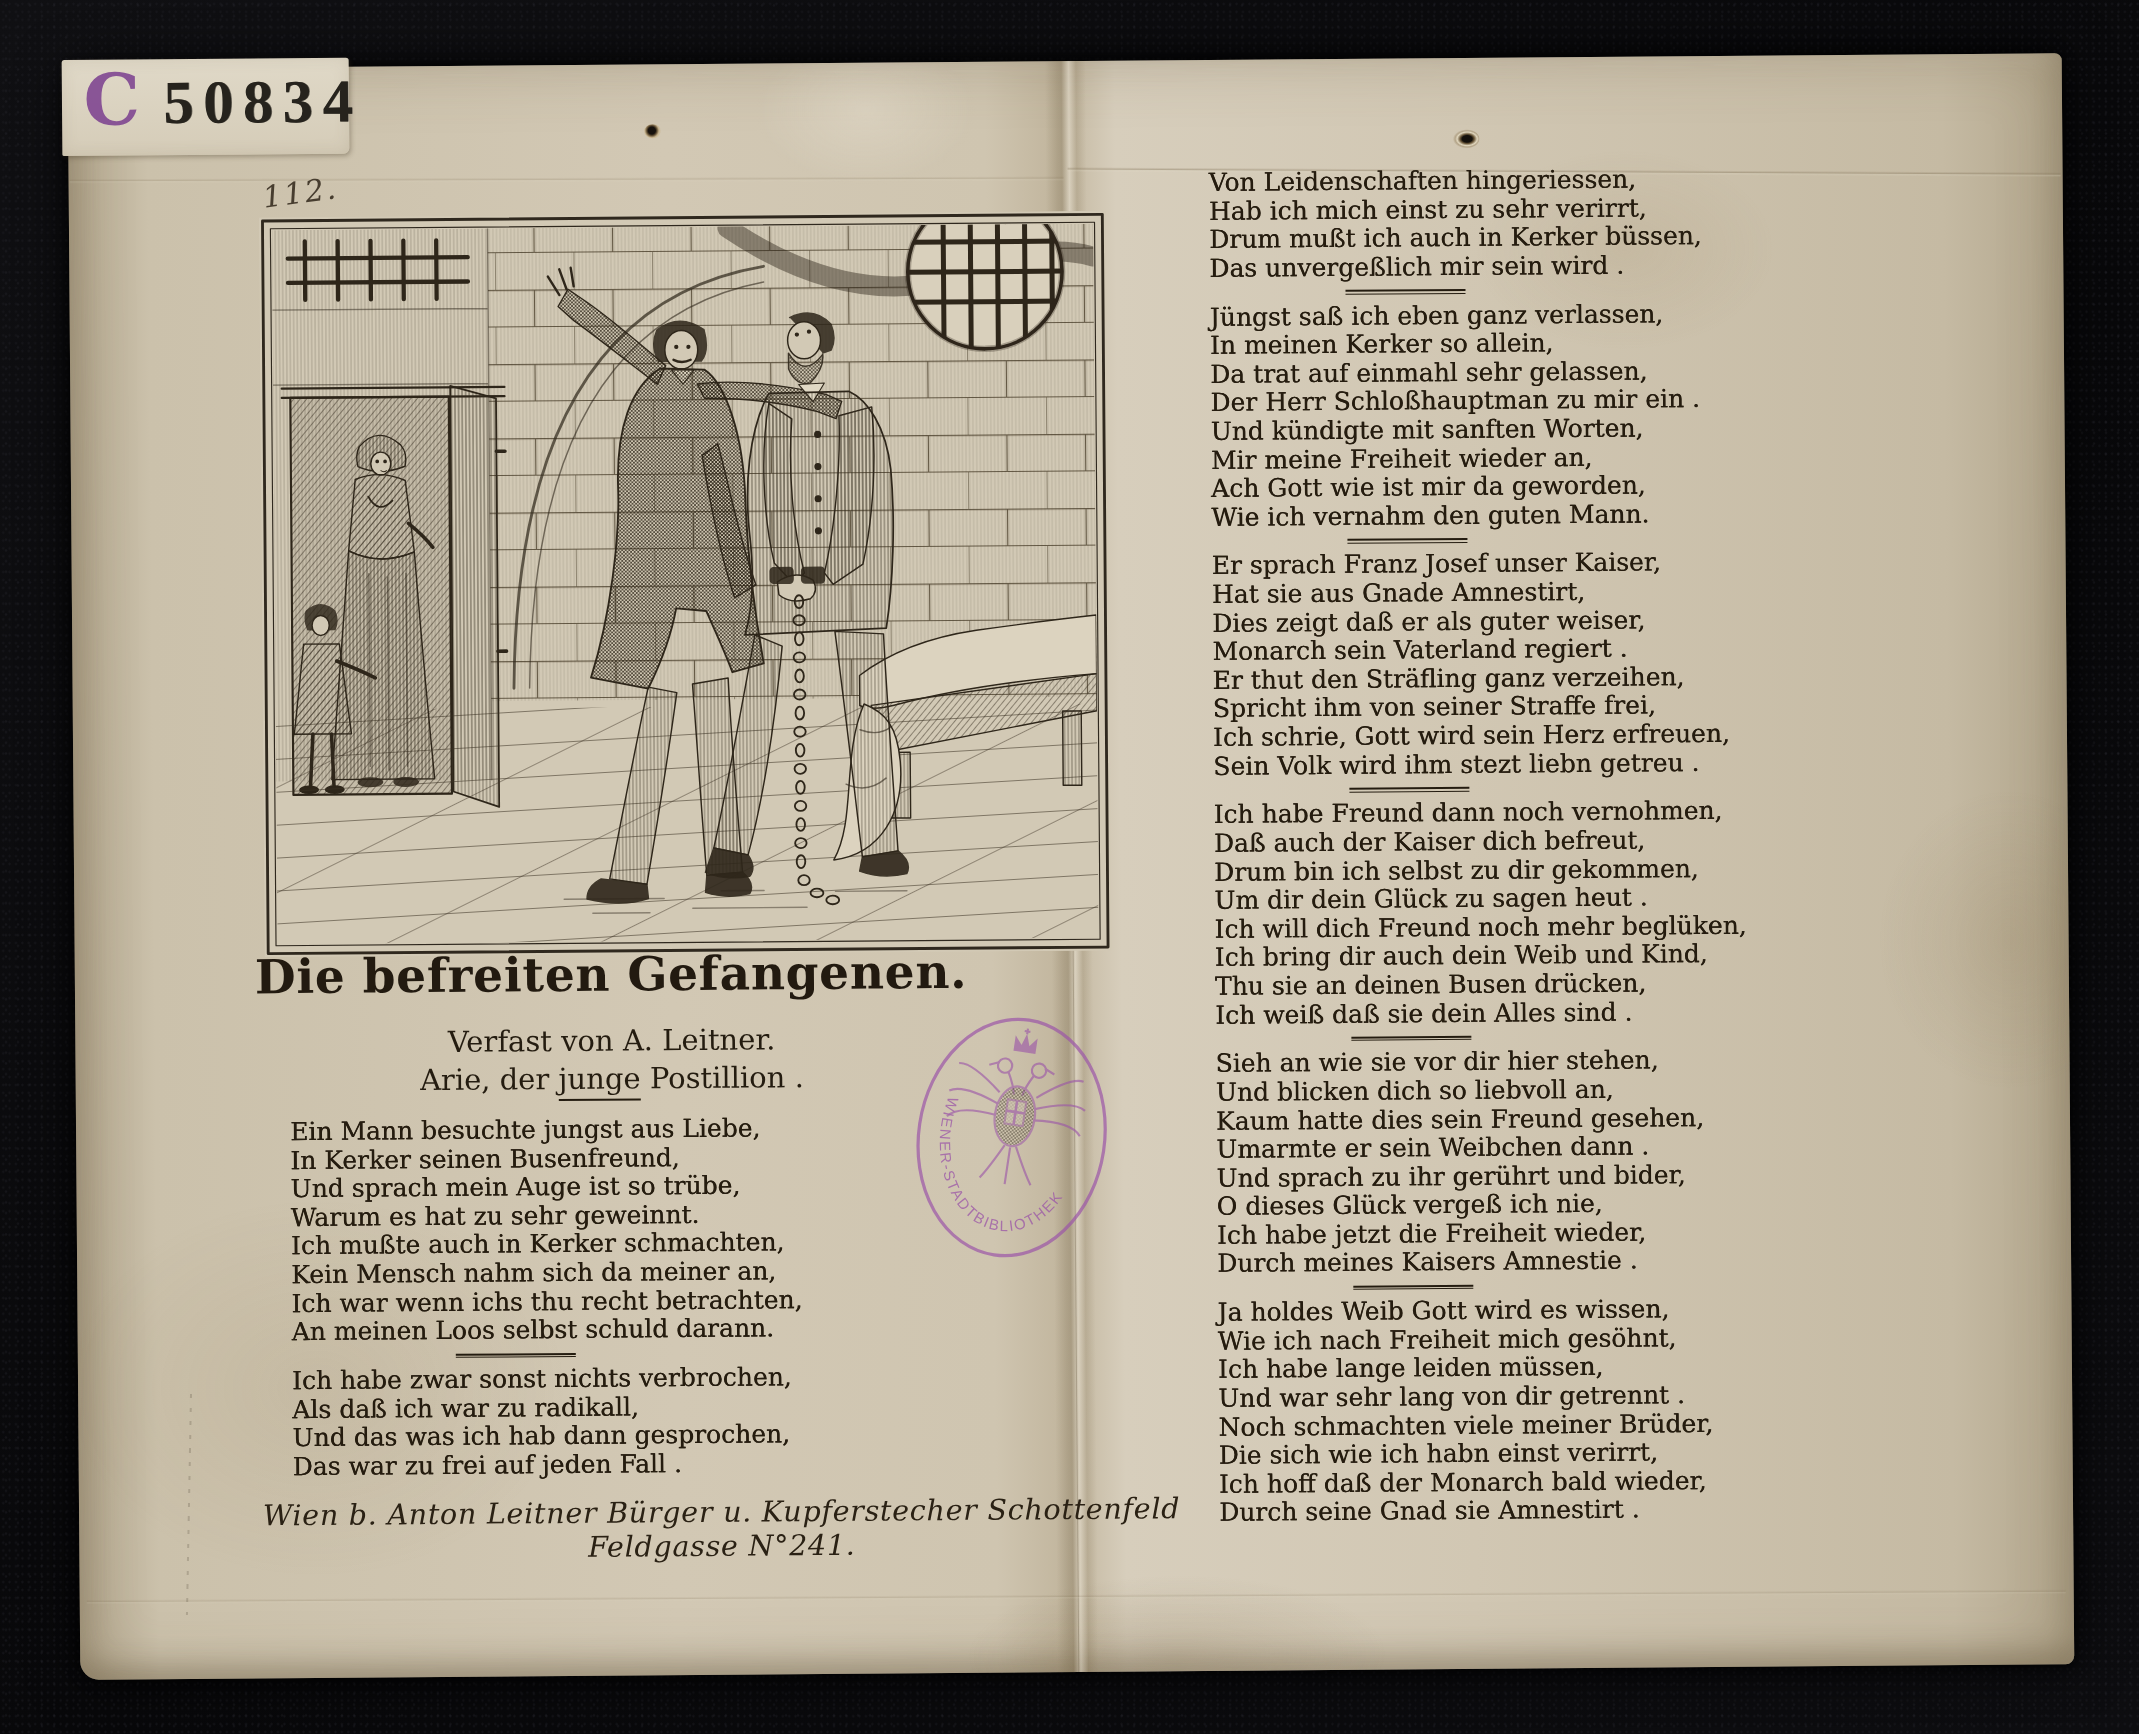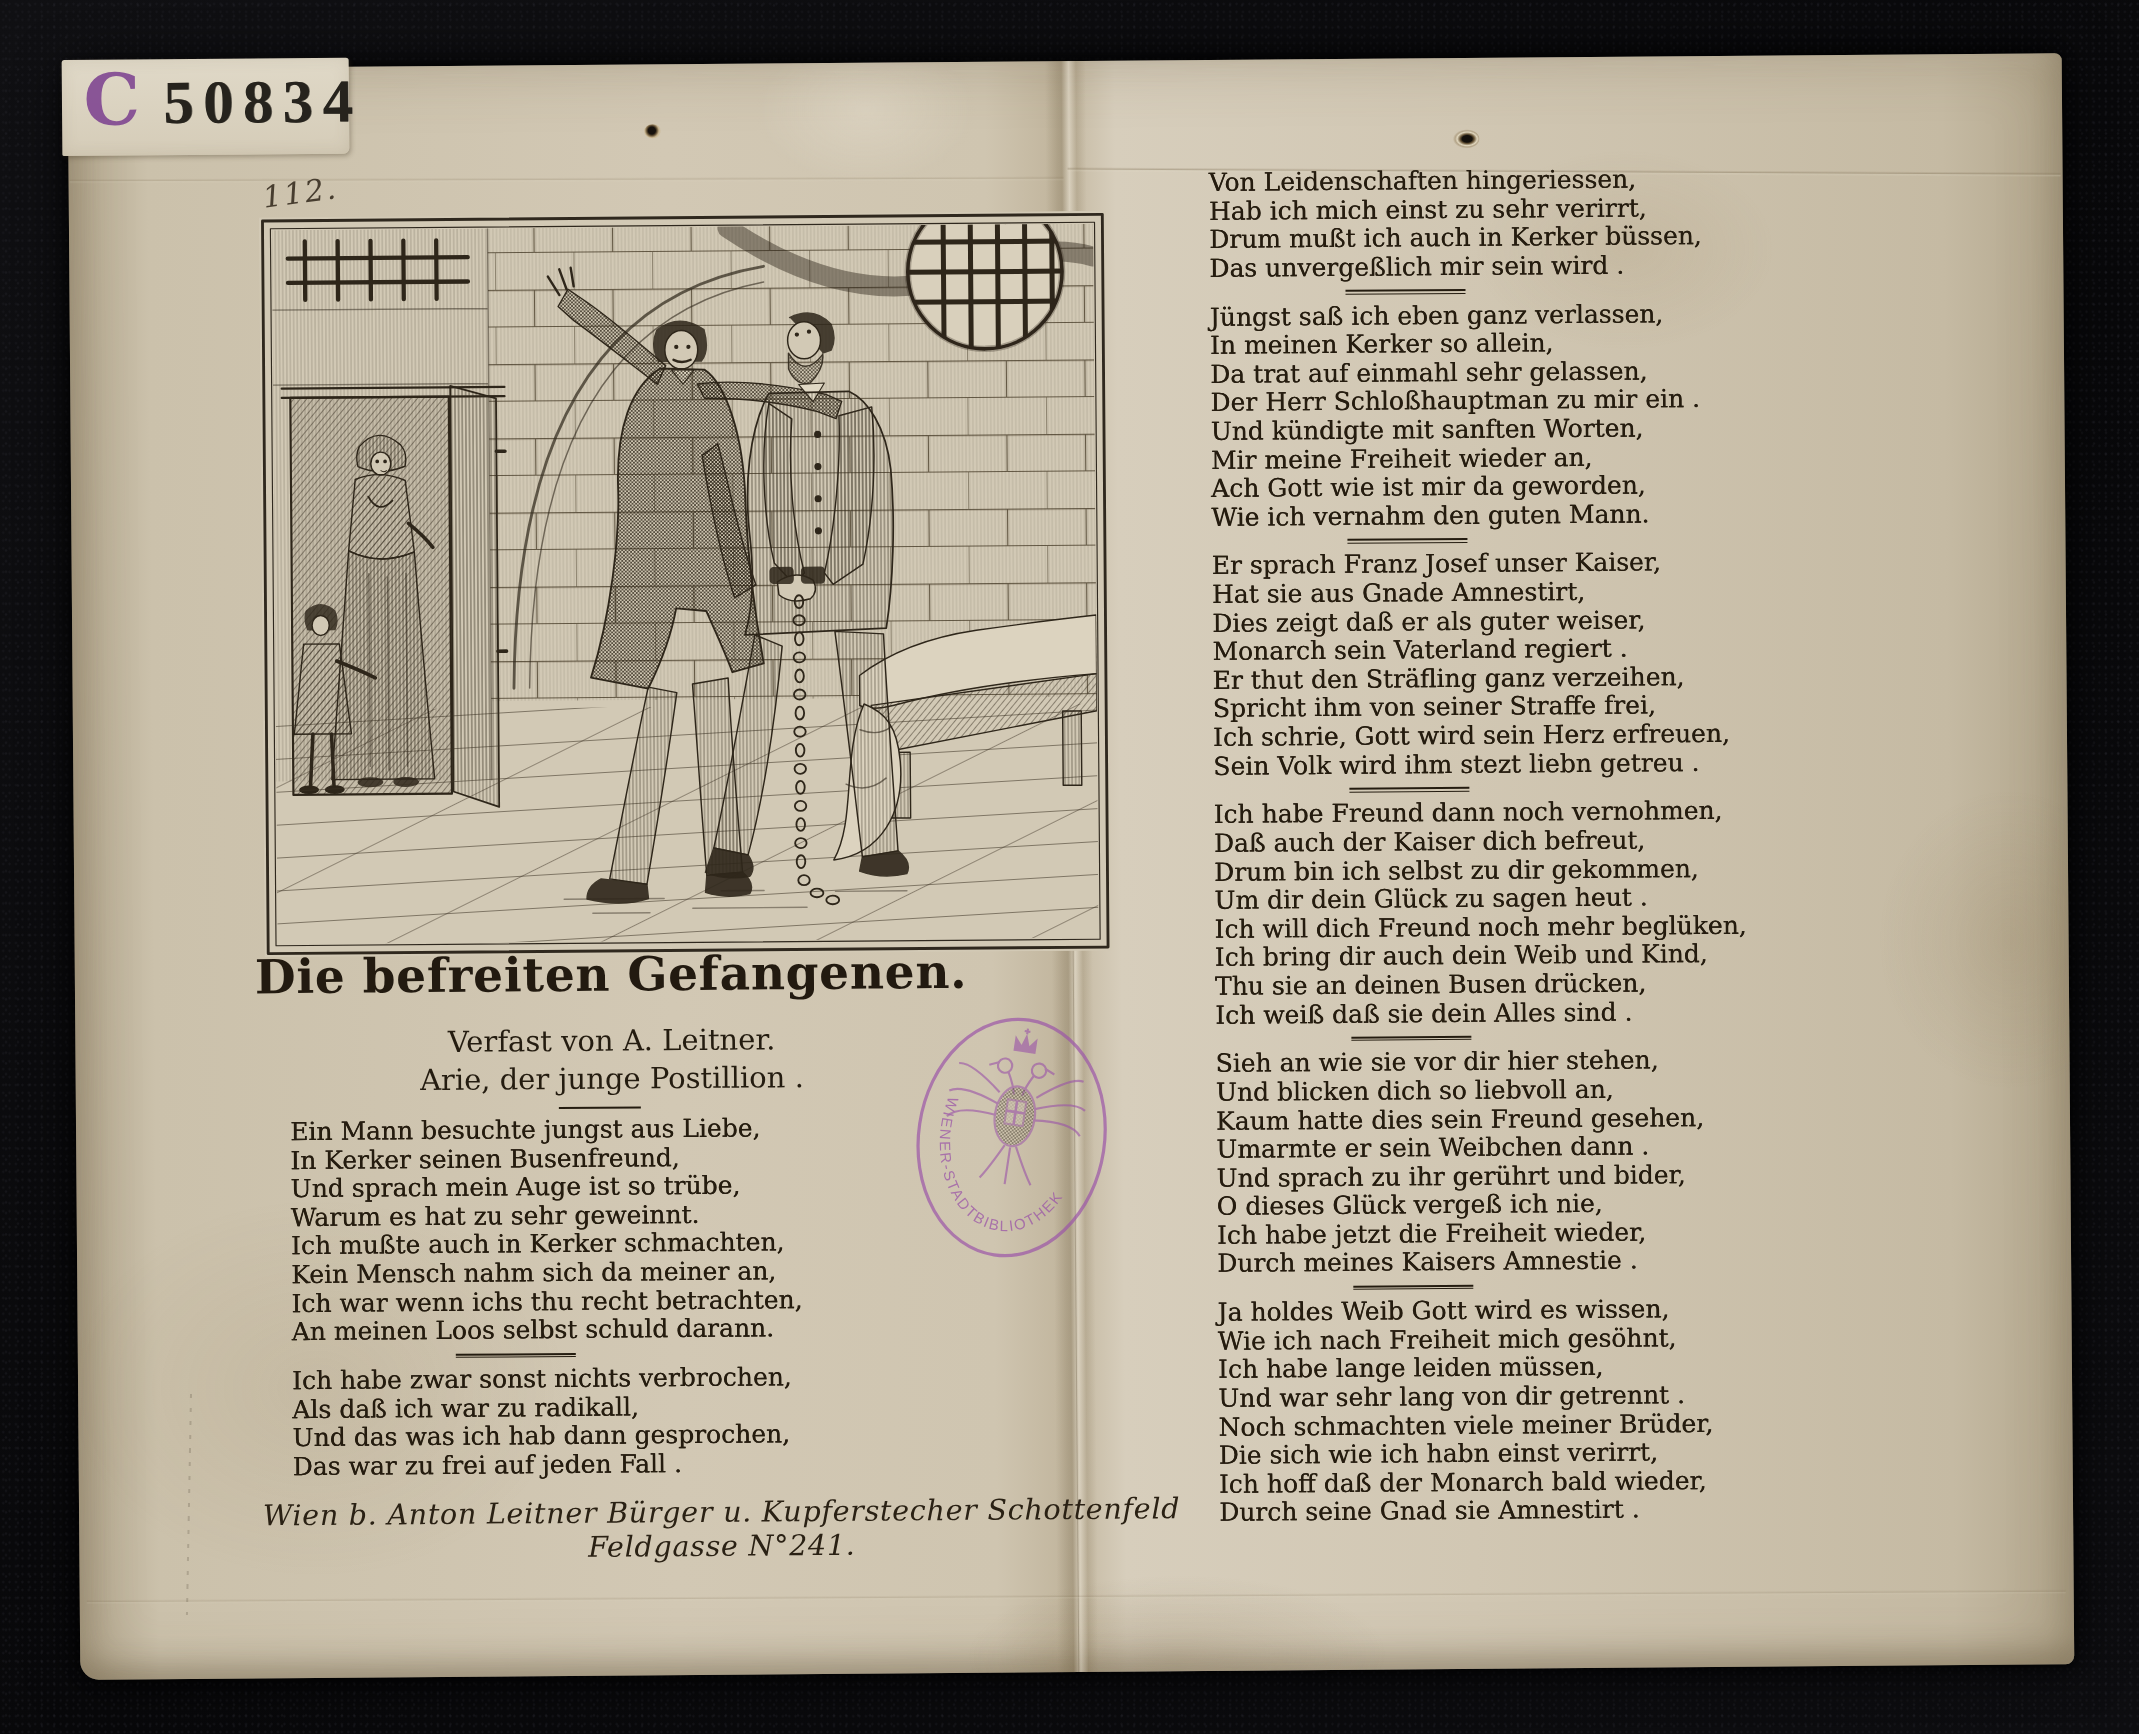--- a/index.html
+++ b/index.html
@@ -52,21 +52,21 @@
   .label-c{left:21.4px;top:4.3px;font:700 71px/1 "DejaVu Serif",serif;color:#7b3f8f;opacity:.85;}
   .label-num{left:101px;top:13px;font:700 61px/1 "Liberation Serif",serif;letter-spacing:9.3px;color:#26231d;
     text-shadow:0.7px 0 0 rgba(38,35,29,.6);}
   .pnum{left:194px;top:111px;font:italic 400 30px/1 "DejaVu Serif",serif;color:#473d2f;
     transform:rotate(-7deg);letter-spacing:2.1px;}
   
   .title{left:14.3px;top:884px;width:1044px;text-align:center;
     font:700 47px/1.1 "DejaVu Serif",serif;color:#221a10;letter-spacing:0.7px;}
   .byline{left:14.3px;top:961px;width:1044px;text-align:center;font:400 29px/1.1 "DejaVu Serif",serif;color:#241c10;}
   .aria{left:14.3px;top:999px;width:1044px;text-align:center;font:400 29px/1.1 "DejaVu Serif",serif;color:#241c10;}
-  .aria .u{border-bottom:2.9px solid #241c10;padding-bottom:11px;margin-top:23px;}
+  .aria .u{border-bottom:2.9px solid #241c10;padding-bottom:3px;margin-top:23px;}
   .verses{font:400 25px/28.6px "DejaVu Serif",serif;color:#251c0f;text-shadow:0.3px 0 0 currentColor;}
   .verses p{margin:0;white-space:nowrap;}
   .left-col{left:214px;top:1051px;width:714px;}
   .right-col{left:1140px;top:109px;width:771px;}
   .rule{width:120px;height:1.4px;border-top:2.1px solid #241c10;border-bottom:1.4px solid #241c10;margin:7.9px 0 7.9px 164px;}
   .right-col .rule{margin-left:136px;}
   .imprint{left:164px;top:1431px;width:957px;text-align:center;
     font:italic 400 28.6px/1.2 "DejaVu Serif",serif;color:#2a2114;letter-spacing:0.7px;}
   
   .engraving{left:190px;top:150px;width:847px;height:740px;}

